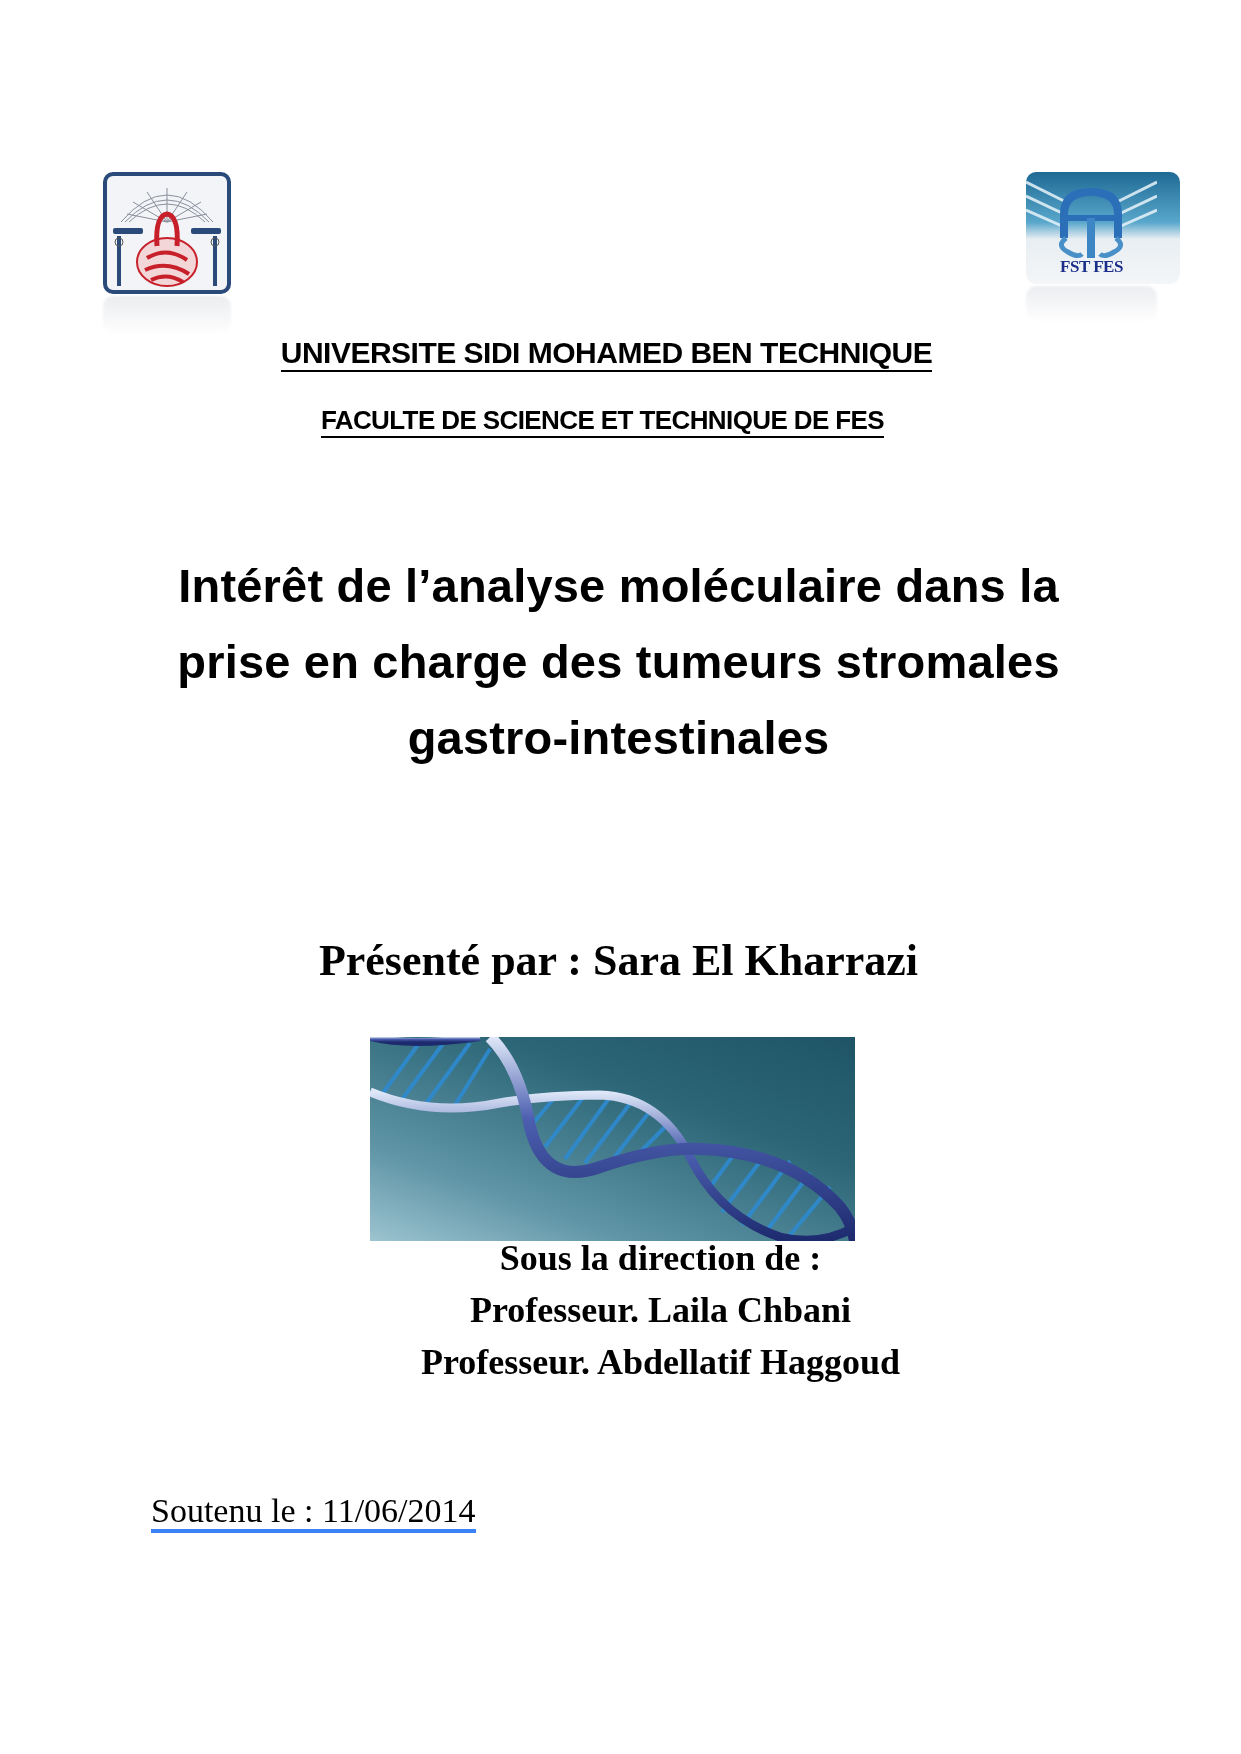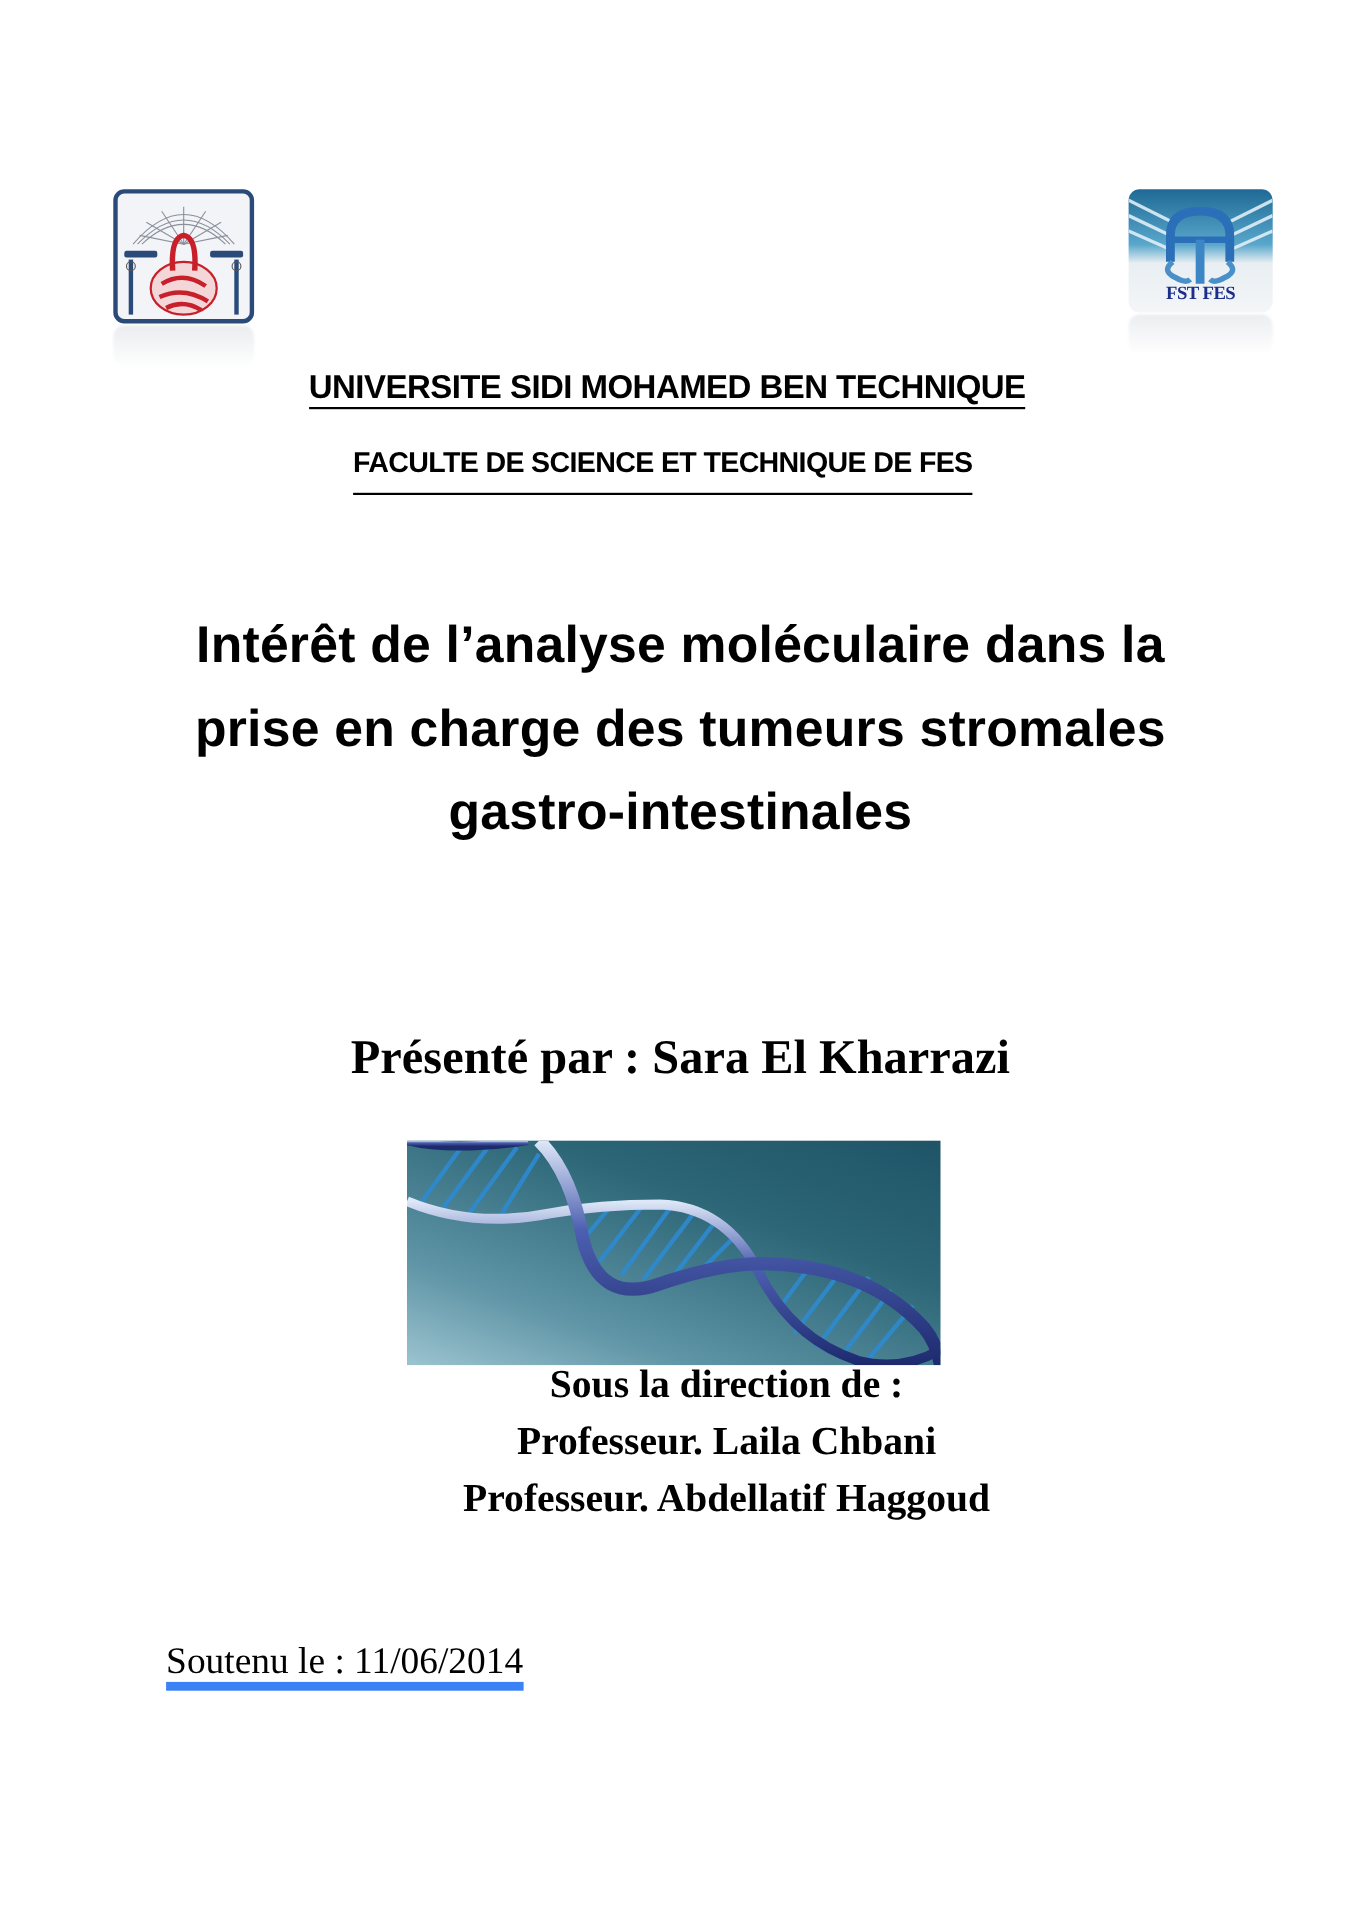--- a/index.html
+++ b/index.html
@@ -4,28 +4,28 @@
 <style>
   html, body { margin: 0; padding: 0; background: #ffffff; }
   body { width: 1241px; height: 1754px; position: relative; overflow: hidden; font-family: "Liberation Serif", serif; color: #000; }
   .logo { position: absolute; }
   .logo-box { position: absolute; left: 0; top: 0; border-radius: 10px; overflow: hidden; }
   .logo-reflect { position: absolute; left: 0; border-radius: 10px; opacity: 0.35; filter: blur(1px); }
   .center-line { position: absolute; left: 0; width: 1241px; text-align: center; white-space: nowrap; }
   .uni { font-family: "Liberation Sans", sans-serif; font-weight: bold; font-size: 30px; letter-spacing: -0.5px; }
   .uni span { border-bottom: 2.5px solid #000; padding-bottom: 1px; }
   .fac { font-family: "Liberation Sans", sans-serif; font-weight: bold; font-size: 26px; letter-spacing: -0.6px; }
-  .fac span { border-bottom: 2.5px solid #000; padding-bottom: 13px; }
+  .fac span { border-bottom: 2.5px solid #000; padding-bottom: 1px; }
   .title { font-family: "Liberation Sans", sans-serif; font-weight: bold; font-size: 47px; line-height: 76px; letter-spacing: 0.2px; }
   .presented { font-family: "Liberation Serif", serif; font-weight: bold; font-size: 44px; }
   .dna { position: absolute; left: 370px; top: 1037px; width: 485px; height: 204px; overflow: hidden;
          background: linear-gradient(200deg, #1f5467 0%, #2c6677 35%, #5f95a6 75%, #9cc3d0 100%); }
   .direction { font-family: "Liberation Serif", serif; font-weight: bold; font-size: 36px; line-height: 52px; }
   .date { position: absolute; left: 151px; top: 1492px; font-family: "Liberation Serif", serif; font-size: 34px; white-space: nowrap; }
-  .date span { border-bottom: 8px solid #3b82f6; padding-bottom: 0px; }
+  .date span { border-bottom: 4px solid #3b82f6; padding-bottom: 0px; }
 </style>
 </head>
 <body>
 
 <div class="logo" style="left:103px; top:172px; width:128px; height:162px;">
   <div class="logo-box" style="width:128px; height:122px; background:#f2f4f8; border:4px solid #2a4a7a; box-sizing:border-box;">
     <svg width="120" height="114" viewBox="0 0 120 114">
 
       <g stroke="#8a8f9a" stroke-width="1" fill="none">
         <path d="M14 46 Q60 -8 106 46"></path>
@@ -49,21 +49,21 @@
 
       <ellipse cx="60" cy="86" rx="30" ry="24" fill="#f3d6d8" stroke="#c8202a" stroke-width="2"></ellipse>
       <path d="M50 70 Q48 40 60 38 Q72 40 70 70" fill="none" stroke="#c8202a" stroke-width="5"></path>
       <path d="M40 82 Q60 70 80 84 M38 94 Q60 84 82 98 M44 104 Q60 96 76 106" fill="none" stroke="#c8202a" stroke-width="4"></path>
     </svg>
   </div>
   <div class="logo-reflect" style="top:124px; width:128px; height:38px; background:linear-gradient(to bottom, #c8ccd4, #ffffff);"></div>
 </div>
 
 <div class="logo" style="left:1026px; top:172px; width:131px; height:150px;">
-  <div class="logo-box" style="width:131px; height:112px; background:linear-gradient(to bottom, #1e6a95 0%, #5aa7cc 45%, #e8eef2 60%, #f4f6f8 100%);">
+  <div class="logo-box" style="width:154px; height:112px; background:linear-gradient(to bottom, #1e6a95 0%, #5aa7cc 45%, #e8eef2 60%, #f4f6f8 100%);">
     <svg width="131" height="112" viewBox="0 0 131 112">
       <g stroke="#e8f4fa" stroke-width="3" fill="none" opacity="0.85">
         <line x1="0" y1="10" x2="40" y2="30"></line>
         <line x1="0" y1="24" x2="38" y2="42"></line>
         <line x1="0" y1="38" x2="36" y2="54"></line>
         <line x1="131" y1="10" x2="91" y2="30"></line>
         <line x1="131" y1="24" x2="93" y2="42"></line>
         <line x1="131" y1="38" x2="95" y2="54"></line>
       </g>
 

